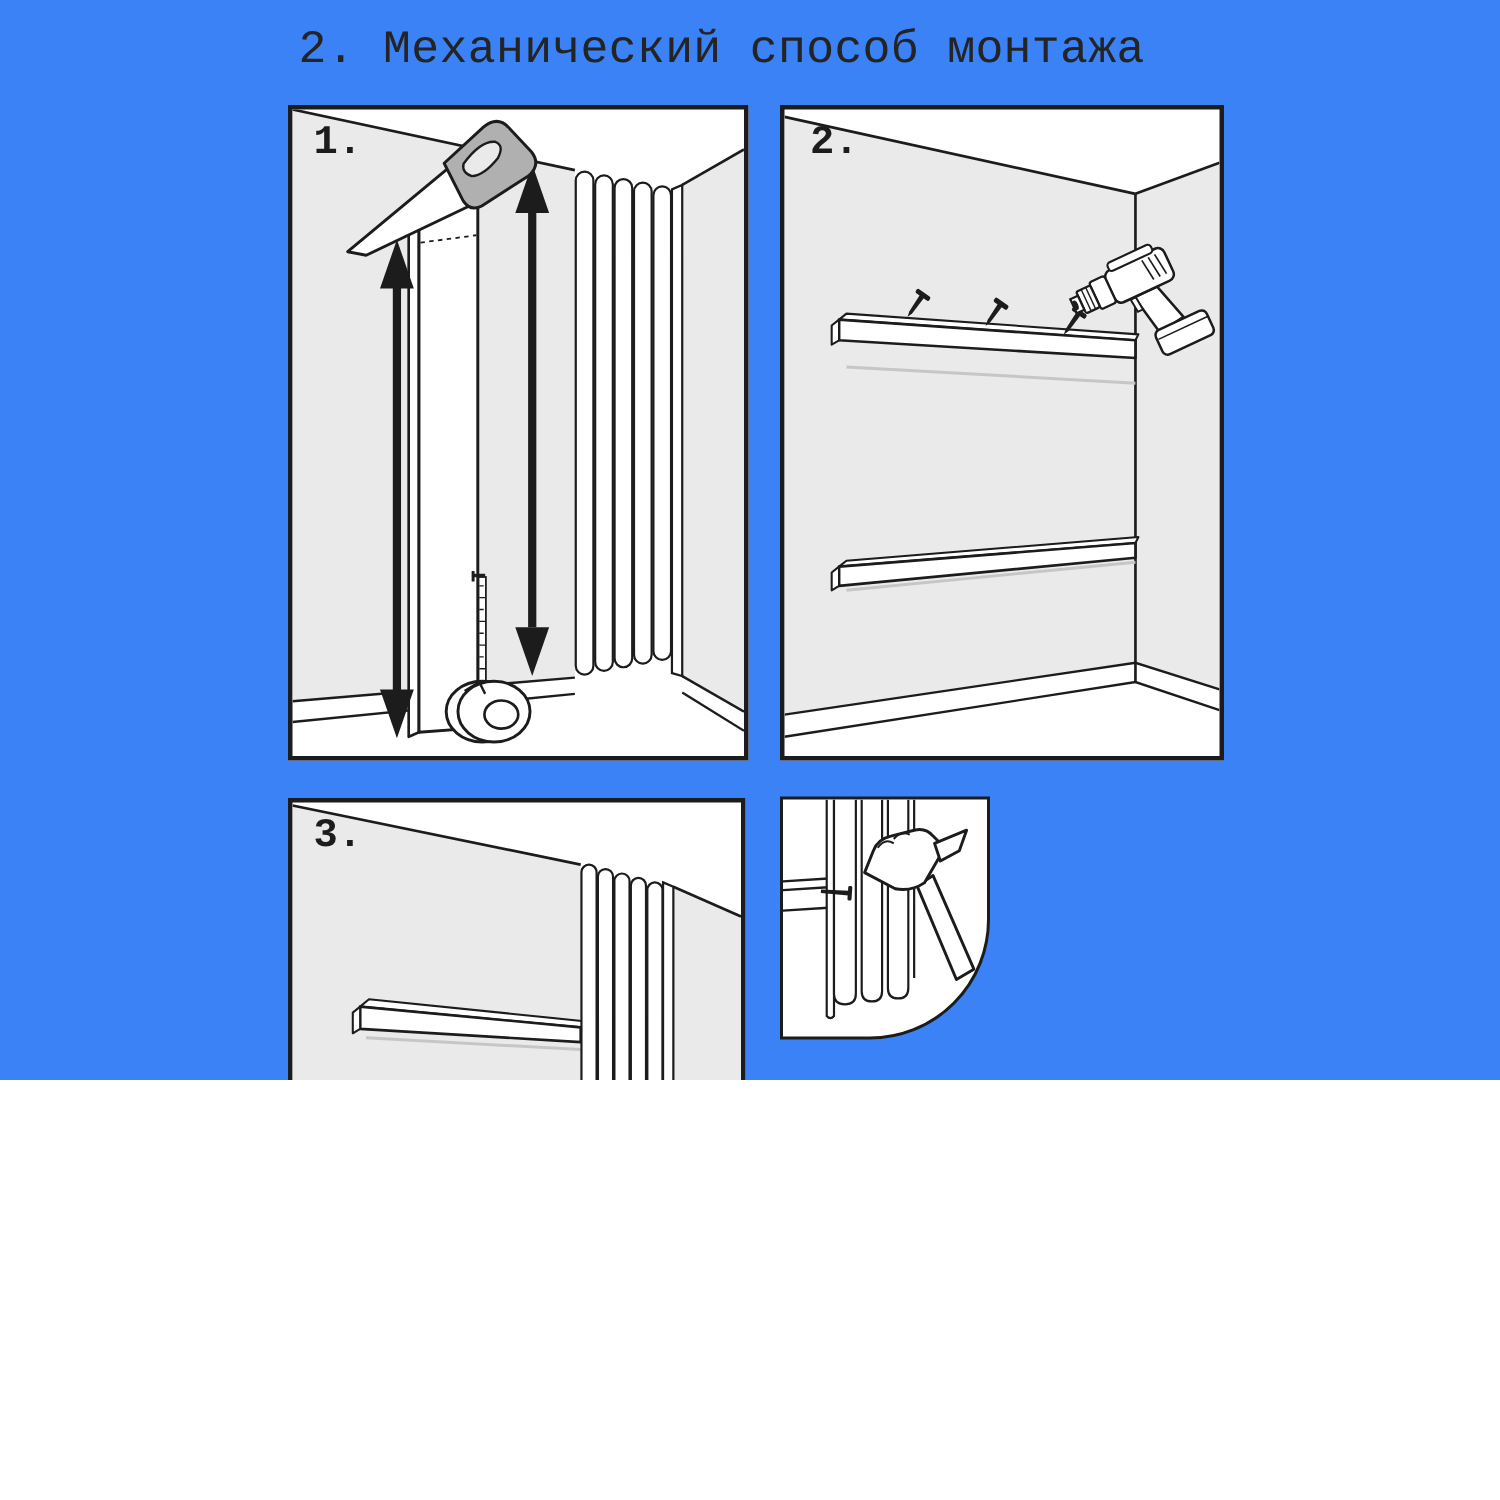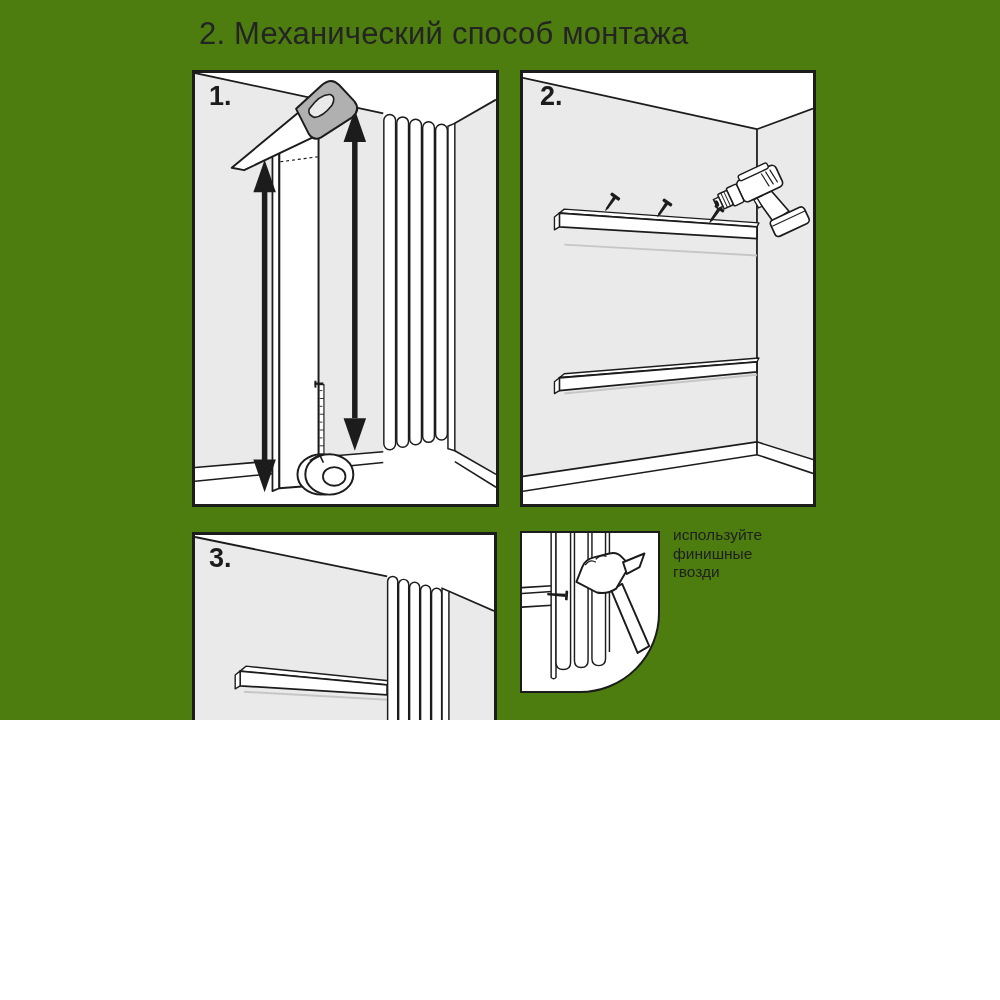--- a/index.html
+++ b/index.html
@@ -1,17 +1,17 @@
 <!DOCTYPE html>
 <html><head>
 <meta charset="utf-8">
 <style>
   * { margin:0; padding:0; box-sizing:border-box; }
   html,body { width:1000px; height:1000px; background:#fff; font-family:"Liberation Sans",sans-serif; }
-  .page { position:relative; width:1000px; height:720px; background:#4d7c0f; overflow:hidden; }
+  .page { position:relative; width:1000px; height:720px; background:#3b82f6; overflow:hidden;font-family:Liberation Mono, monospace; }
   .title { position:absolute; left:199px; top:16px; font-size:31px; color:#242424; letter-spacing:.2px; }
   .panel { position:absolute; border:3.5px solid #1c1c1c; background:#fff; }
   .panel svg, .mini svg { display:block; width:100%; height:100%; }
   #panel1 { left:192px; top:70px; width:307px; height:437px; }
   #panel2 { left:520px; top:70px; width:296px; height:437px; }
   #panel3 { left:192px; top:532px; width:305px; height:436px; }
   .mini { position:absolute; border:2.5px solid #1c1c1c; background:#fff; border-radius:0 0 80px 0; overflow:hidden; }
   #panel4a { left:520px; top:531px; width:140px; height:162px; }
   #panel4b { left:520px; top:736px; width:141px; height:155px; }
   .step-label { position:absolute; font-size:27px; font-weight:bold; color:#1c1c1c; }
@@ -217,23 +217,20 @@
         <polygon points="42,71.5 54,78.6 42,85.7"></polygon>
       </g>
       <use href="#drill-shape" transform="translate(38,53) rotate(-6) scale(0.92)"></use>
     </svg>
   </div>
 
   <div class="step-label" id="label1">1.</div>
   <div class="step-label" id="label2">2.</div>
   <div class="step-label" id="label3">3.</div>
 
-  <div class="note" id="note-nails">используйте
-финишные
-гвозди</div>
   <div class="note" id="note-or">или</div>
 
   <svg width="0" height="0" style="position:absolute" aria-hidden="true">
     <defs>
       <g id="drill-shape">
         <polygon points="42,12.5 60,12.5 68,40 48,43" fill="#fff" stroke="#1c1c1c" stroke-width="1.8" stroke-linejoin="round"></polygon>
         <rect x="44" y="41" width="40" height="19" rx="4" fill="#fff" stroke="#1c1c1c" stroke-width="1.8"></rect>
         <line x1="45" y1="47" x2="84" y2="47" stroke="#1c1c1c" stroke-width="1.1"></line>
         <polygon points="39,13 43,13 44,23 40,23" fill="#fff" stroke="#1c1c1c" stroke-width="1.4"></polygon>
         <rect x="29" y="-12.5" width="46" height="25" rx="5" fill="#fff" stroke="#1c1c1c" stroke-width="1.8"></rect>

